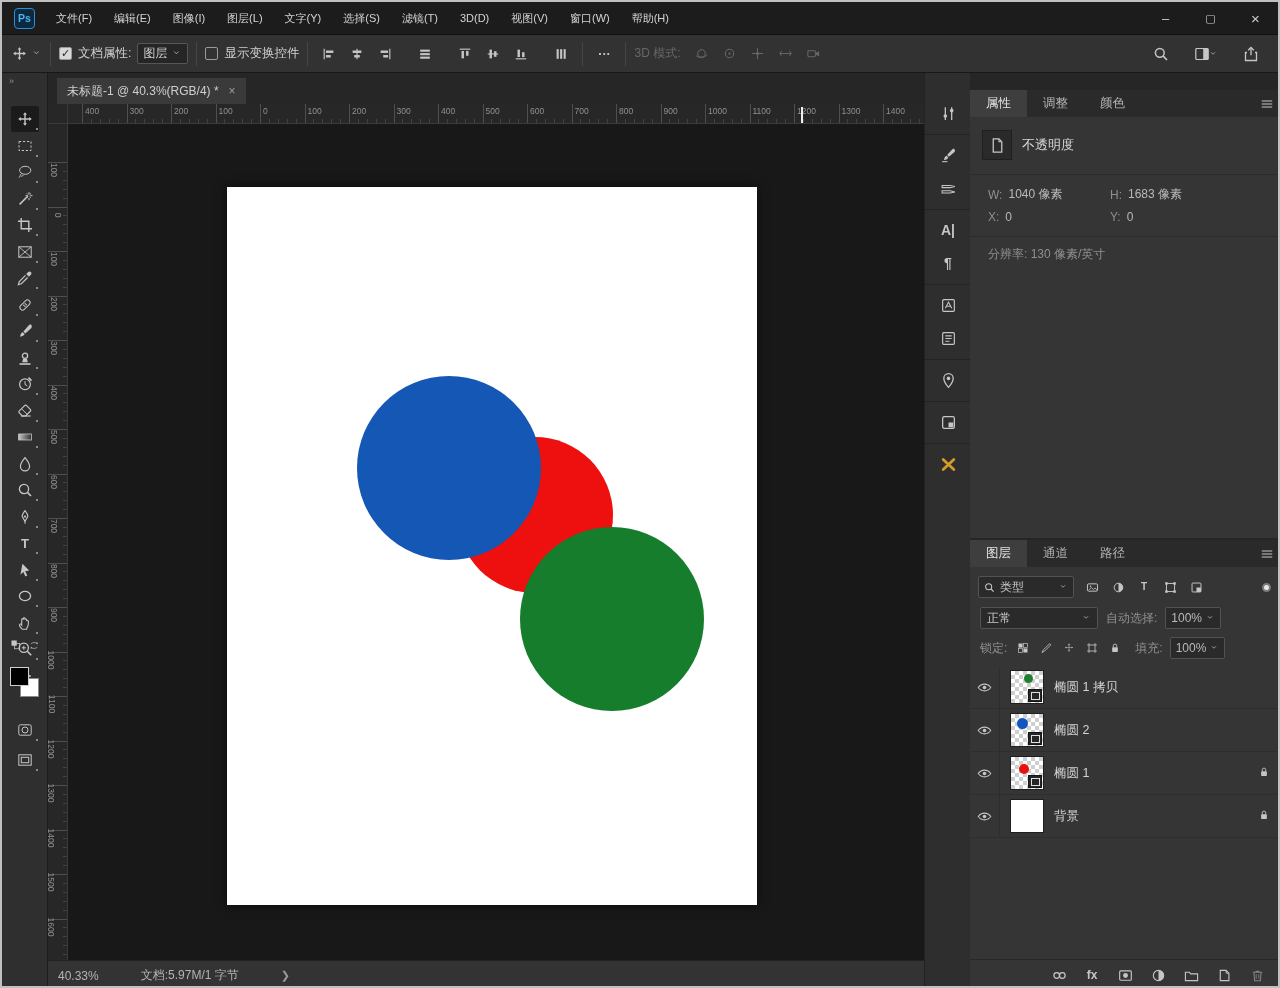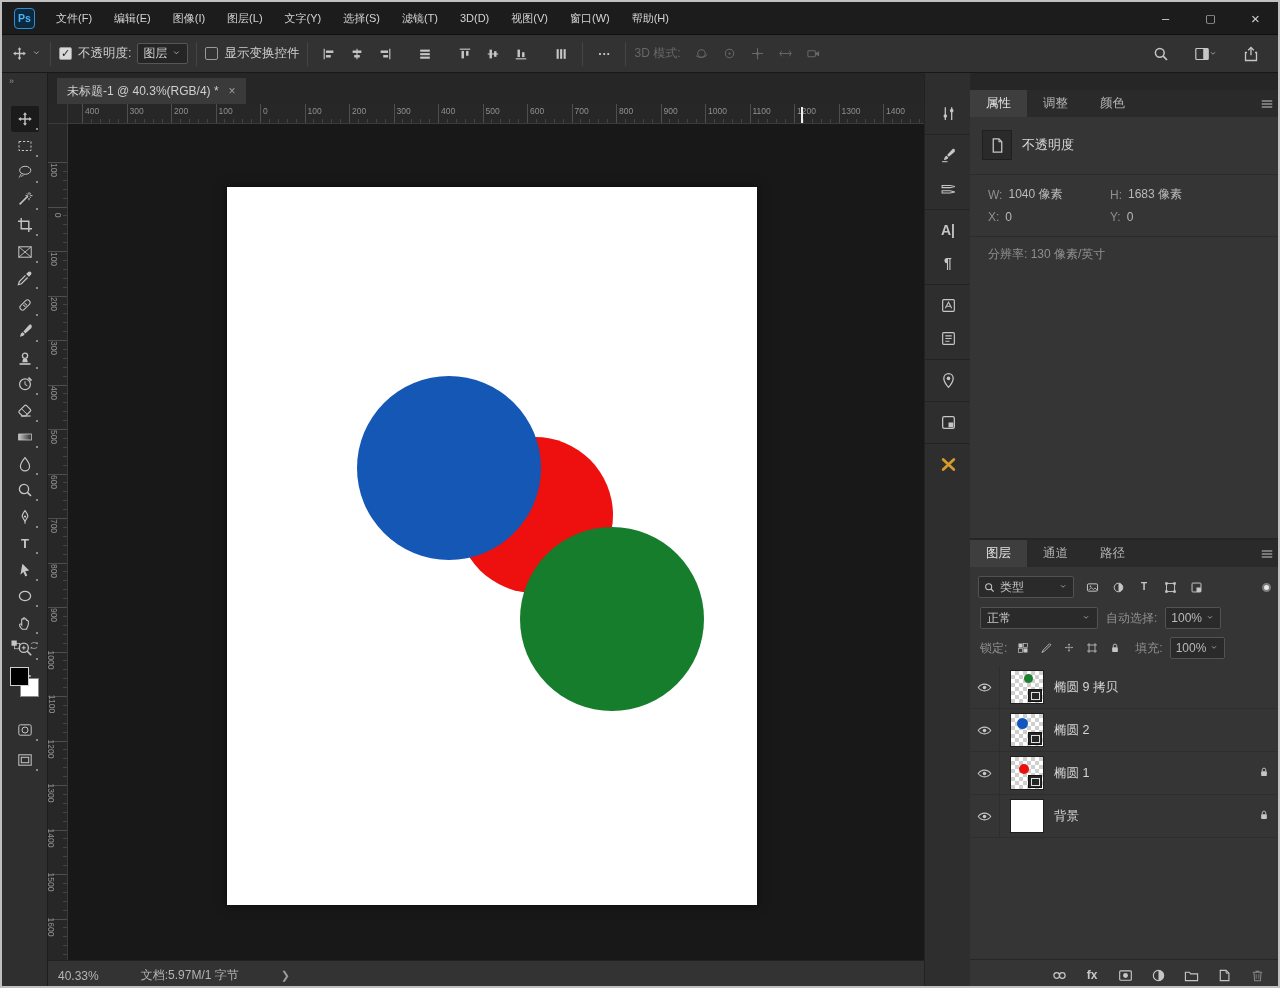--- a/index.html
+++ b/index.html
@@ -166,21 +166,21 @@
           <span class="icon">
             <svg viewBox="0 0 16 16" width="9" height="9">
               <path d="M2 4.5l4 4 4-4" fill="none" stroke="currentColor" stroke-width="1.4"></path>
             </svg>
           </span>
         </span>
     </div>
     <div class="opt-sep"></div>
     <div class="opt-group">
       <span class="checkbox checked">✓</span>
-      <span>不透明度:</span>
+      <span>文档属性:</span>
       <span class="dropdown">
         <span>图层</span>
         <span class="icon" id="target-chevron">
             <span class="icon">
               <svg viewBox="0 0 16 16" width="9" height="9">
                 <path d="M2 4.5l4 4 4-4" fill="none" stroke="currentColor" stroke-width="1.4"></path>
               </svg>
             </span>
           </span>
       </span>
@@ -1133,21 +1133,21 @@
                 <svg viewBox="0 0 16 16" width="15" height="15">
                   <path d="M1.3 8S3.9 4.4 8 4.4 14.7 8 14.7 8 12.1 11.6 8 11.6 1.3 8 1.3 8z" fill="none" stroke="currentColor" stroke-width="1.1"></path>
                   <circle cx="8" cy="8" r="1.9" fill="currentColor"></circle>
                 </svg>
               </span>
             </div>
             <div class="thumb checker">
               <div class="dot" style="left: 13px; top: 3px; width: 9px; height: 9px; background: rgb(30, 127, 46);"></div>
               <div class="badge"></div>
             </div>
-            <span class="layer-name">椭圆 9 拷贝</span>
+            <span class="layer-name">椭圆 1 拷贝</span>
           </div>
           <div class="layer-row">
             <div class="eye-cell">
               <span class="icon">
                 <svg viewBox="0 0 16 16" width="15" height="15">
                   <path d="M1.3 8S3.9 4.4 8 4.4 14.7 8 14.7 8 12.1 11.6 8 11.6 1.3 8 1.3 8z" fill="none" stroke="currentColor" stroke-width="1.1"></path>
                   <circle cx="8" cy="8" r="1.9" fill="currentColor"></circle>
                 </svg>
               </span>
             </div>

